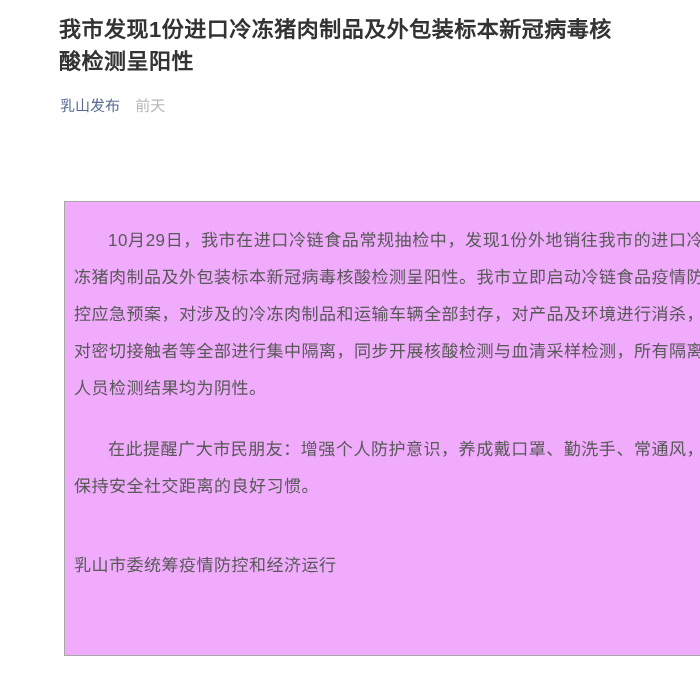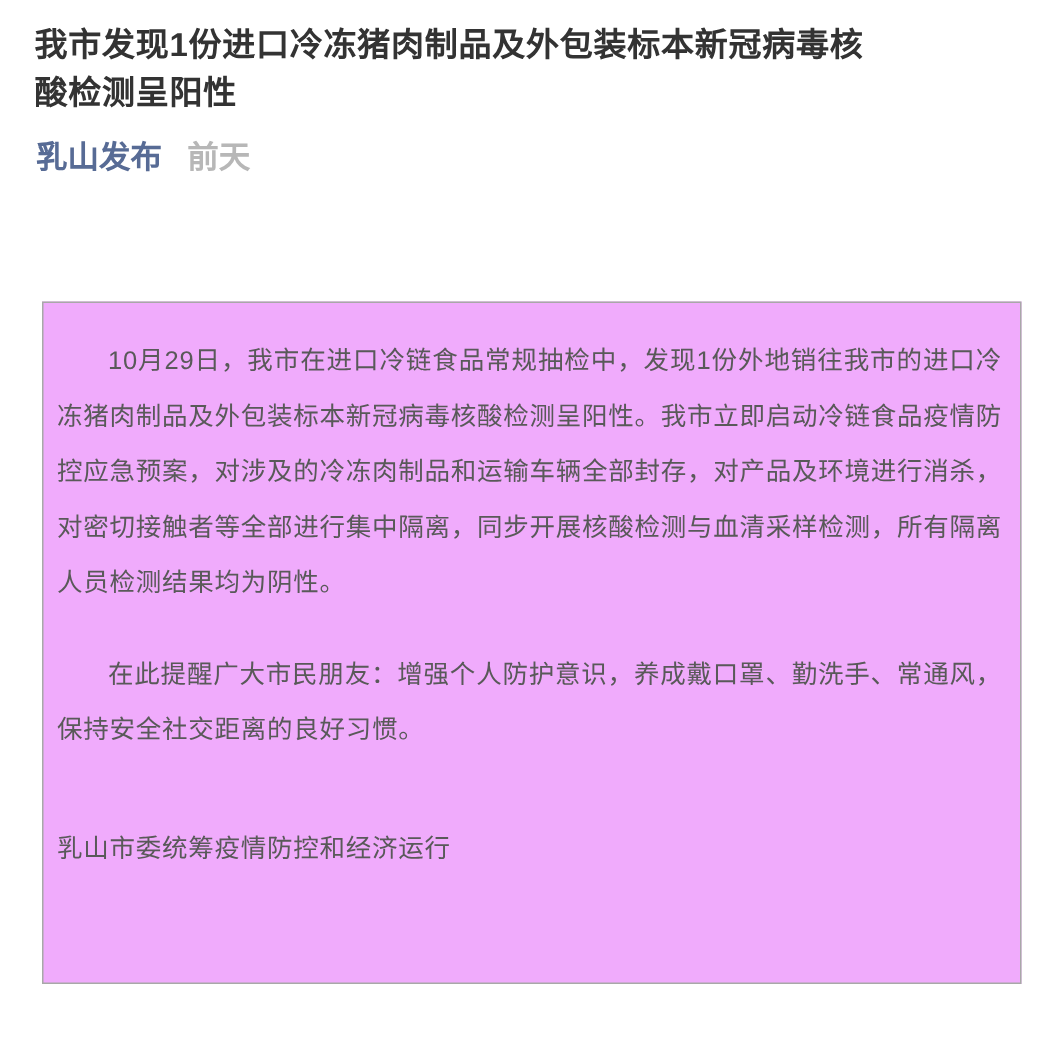--- a/index.html
+++ b/index.html
@@ -9,34 +9,34 @@
   }
   body {
     width: 700px;
     height: 691px;
     overflow: hidden;
     font-family: "Liberation Sans", "DejaVu Sans", sans-serif;
     -webkit-font-smoothing: antialiased;
   }
   .article {
     width: 604px;
+    padding-left: 36px;
   }
   .article-title {
     margin: 14px 22px 0 23px;
     font-size: 22px;
     line-height: 32px;
     font-weight: 700;
     color: #333333;
     letter-spacing: 0.5px;
   }
   .byline {
     margin: 17px 24px 0 24px;
-    font-size: 21px;
+    font-size: 15px;
     line-height: 21px;
-    font-weight: bold;
   }
   .account-name {
     color: #576b95;
     cursor: pointer;
   }
   .publish-time {
     color: #b7b7b7;
     margin-left: 11px;
   }
   .notice-box {

